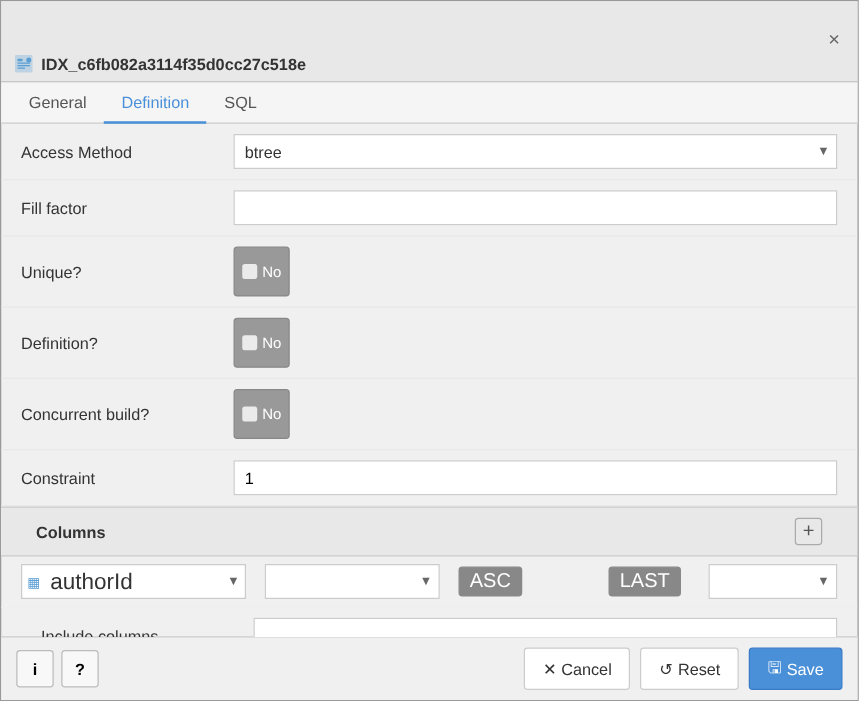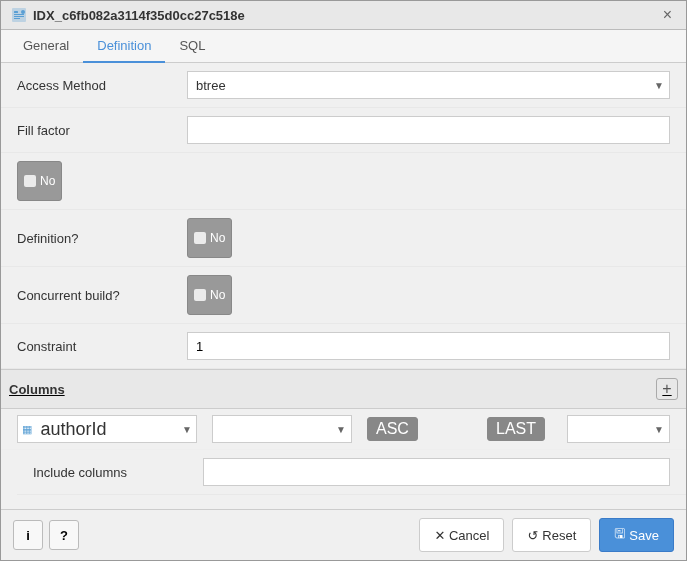--- a/index.html
+++ b/index.html
@@ -27,20 +27,21 @@
       border-bottom: 1px solid #bbb;
       padding: 6px 10px;
       display: flex;
       align-items: center;
       justify-content: space-between;
     }
     .title-bar-left {
       display: flex;
       align-items: center;
       gap: 6px;
+      margin-top: 36px;
     }
     .title-icon {
       width: 16px;
       height: 16px;
     }
     .title-text {
       font-size: 13px;
       font-weight: 600;
       color: #333;
     }
@@ -146,25 +147,24 @@
       width: 12px;
       height: 12px;
       background: white;
       border-radius: 2px;
       opacity: 0.8;
     }
     .columns-header {
       display: flex;
       align-items: center;
       justify-content: space-between;
-      padding: 8px 8px;
+      padding: 8px 28px;
       background: #e8e8e8;
       border-top: 1px solid #ccc;
       border-bottom: 1px solid #ccc;
-      text-decoration: underline;
     }
     .columns-title {
       font-size: 13px;
       font-weight: 600;
       color: #333;
     }
     .add-btn {
       background: none;
       border: 1px solid #aaa;
       border-radius: 3px;
@@ -394,20 +394,21 @@
       </div>
 
       <div class="form-row">
         <div class="form-label">Fill factor</div>
         <div class="form-control">
           <input type="text" class="text-input" value="" style="">
         </div>
       </div>
 
       <div class="form-row">
+        <div class="form-label">Unique?</div>
         <div class="form-control">
           <button class="toggle-btn">
             <span class="toggle-indicator"></span>
             <span>No</span>
           </button>
         </div>
       </div>
 
       <div class="form-row">
         <div class="form-label">Definition?</div>

